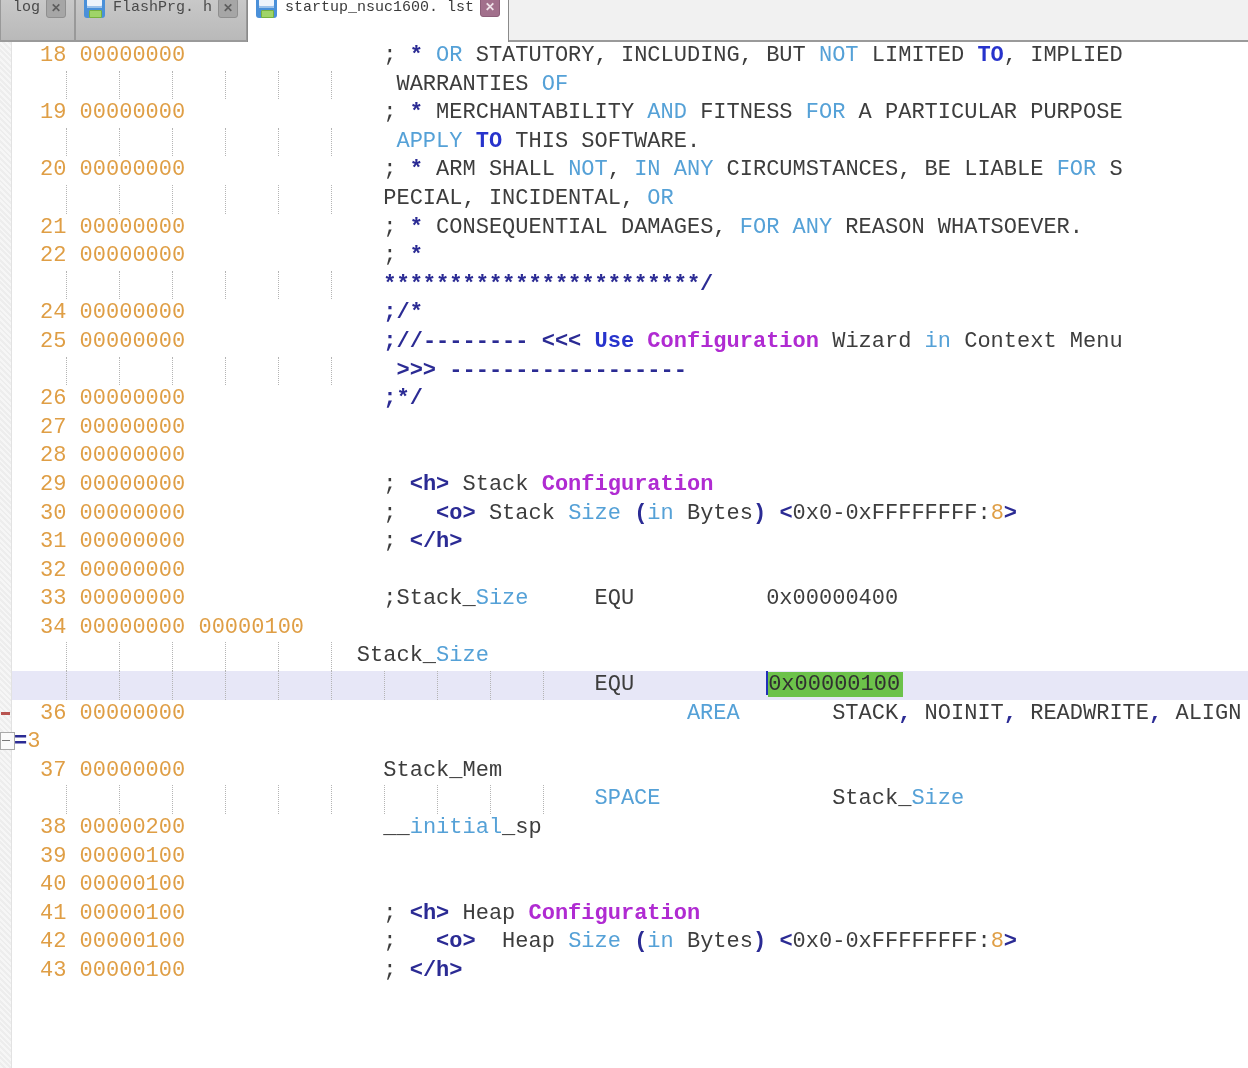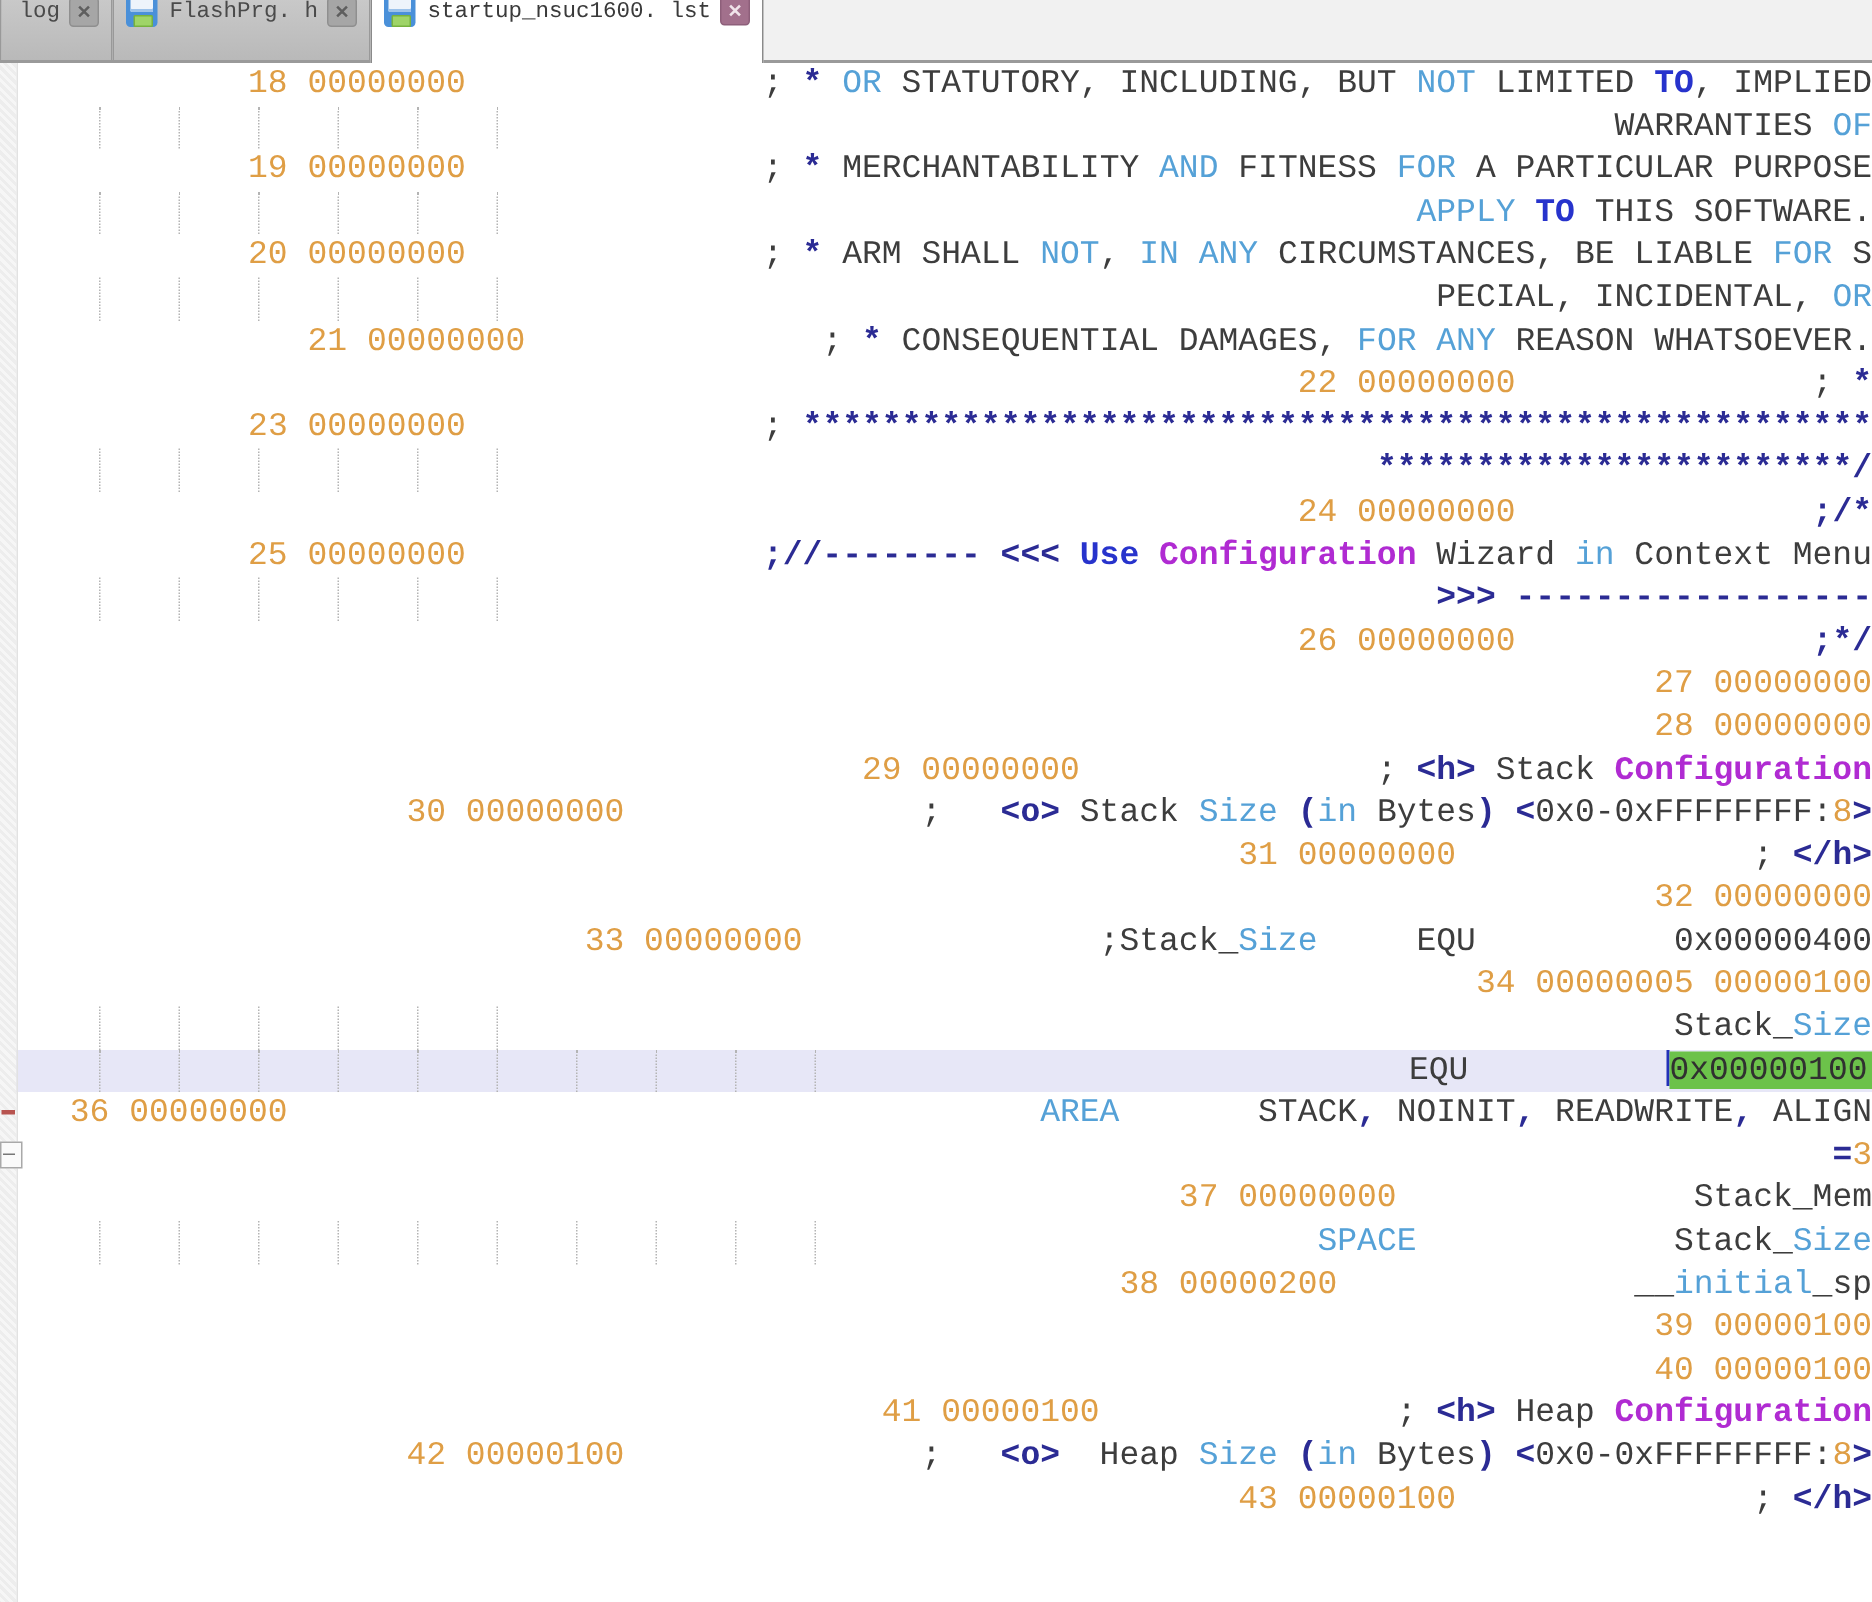--- a/index.html
+++ b/index.html
@@ -51,21 +51,21 @@
     position:relative;height:1028px;background:#ffffff;overflow:hidden;
     font-size:22px;
   }
   .margin-strip{
     position:absolute;left:0;top:0;bottom:0;width:11px;
     background:repeating-linear-gradient(45deg,#ededed 0 2px,#f6f6f6 2px 4px);
     border-right:1px solid #e2e2e2;z-index:1;
   }
   .rows{position:relative;padding-top:0;}
   .row{
-    position:relative;height:28.6px;line-height:28.6px;white-space:pre;text-align:right;
+    position:relative;height:28.6px;line-height:28.6px;white-space:pre;
   }
   .row.hl{background:#e7e7f7;}
   .line{display:block;padding-left:40px;white-space:pre;position:relative;z-index:2;}
   .guide{position:absolute;top:0;bottom:0;width:0;border-left:1px dotted #b4b4b4;z-index:0;}
   .c-n{color:#df9e45;}
   .c-t{color:#3d3d3d;}
   .c-k{color:#55a1d7;}
   .c-K{color:#2733cc;font-weight:bold;}
   .c-o{color:#2b2b94;font-weight:bold;}
   .c-m{color:#b02bd2;font-weight:bold;}
@@ -103,34 +103,33 @@
   <div class="margin-strip"></div>
   <div class="rows" id="rows">
       <div class="row"><span class="line"><span class="c-n">18 00000000</span><span class="c-sp">               </span><span class="c-t">; </span><span class="c-o">*</span><span class="c-t"> </span><span class="c-k">OR</span><span class="c-t"> STATUTORY, INCLUDING, BUT </span><span class="c-k">NOT</span><span class="c-t"> LIMITED </span><span class="c-K">TO</span><span class="c-t">, IMPLIED</span></span></div>
       <div class="row"><div class="guide" style="left: 66px;"></div><div class="guide" style="left: 119px;"></div><div class="guide" style="left: 172px;"></div><div class="guide" style="left: 225px;"></div><div class="guide" style="left: 278px;"></div><div class="guide" style="left: 331px;"></div><span class="line"><span class="c-sp">                          </span><span class="c-t"> WARRANTIES </span><span class="c-k">OF</span></span></div>
       <div class="row"><span class="line"><span class="c-n">19 00000000</span><span class="c-sp">               </span><span class="c-t">; </span><span class="c-o">*</span><span class="c-t"> MERCHANTABILITY </span><span class="c-k">AND</span><span class="c-t"> FITNESS </span><span class="c-k">FOR</span><span class="c-t"> A PARTICULAR PURPOSE</span></span></div>
       <div class="row"><div class="guide" style="left: 66px;"></div><div class="guide" style="left: 119px;"></div><div class="guide" style="left: 172px;"></div><div class="guide" style="left: 225px;"></div><div class="guide" style="left: 278px;"></div><div class="guide" style="left: 331px;"></div><span class="line"><span class="c-sp">                          </span><span class="c-t"> </span><span class="c-k">APPLY</span><span class="c-t"> </span><span class="c-K">TO</span><span class="c-t"> THIS SOFTWARE.</span></span></div>
       <div class="row"><span class="line"><span class="c-n">20 00000000</span><span class="c-sp">               </span><span class="c-t">; </span><span class="c-o">*</span><span class="c-t"> ARM SHALL </span><span class="c-k">NOT</span><span class="c-t">, </span><span class="c-k">IN</span><span class="c-t"> </span><span class="c-k">ANY</span><span class="c-t"> CIRCUMSTANCES, BE LIABLE </span><span class="c-k">FOR</span><span class="c-t"> S</span></span></div>
       <div class="row"><div class="guide" style="left: 66px;"></div><div class="guide" style="left: 119px;"></div><div class="guide" style="left: 172px;"></div><div class="guide" style="left: 225px;"></div><div class="guide" style="left: 278px;"></div><div class="guide" style="left: 331px;"></div><span class="line"><span class="c-sp">                          </span><span class="c-t">PECIAL, INCIDENTAL, </span><span class="c-k">OR</span></span></div>
       <div class="row"><span class="line"><span class="c-n">21 00000000</span><span class="c-sp">               </span><span class="c-t">; </span><span class="c-o">*</span><span class="c-t"> CONSEQUENTIAL DAMAGES, </span><span class="c-k">FOR</span><span class="c-t"> </span><span class="c-k">ANY</span><span class="c-t"> REASON WHATSOEVER.</span></span></div>
       <div class="row"><span class="line"><span class="c-n">22 00000000</span><span class="c-sp">               </span><span class="c-t">; </span><span class="c-o">*</span></span></div>
-      <div class="row"><span class="line"><span class="c-n">23 00000000</span><span class="c-sp">               </span><span class="c-t">; </span><span class="c-o">******************************************************</span></span></div>
       <div class="row"><div class="guide" style="left: 66px;"></div><div class="guide" style="left: 119px;"></div><div class="guide" style="left: 172px;"></div><div class="guide" style="left: 225px;"></div><div class="guide" style="left: 278px;"></div><div class="guide" style="left: 331px;"></div><span class="line"><span class="c-sp">                          </span><span class="c-o">************************/</span></span></div>
       <div class="row"><span class="line"><span class="c-n">24 00000000</span><span class="c-sp">               </span><span class="c-o">;/*</span></span></div>
       <div class="row"><span class="line"><span class="c-n">25 00000000</span><span class="c-sp">               </span><span class="c-o">;//-------- &lt;&lt;&lt;</span><span class="c-t"> </span><span class="c-K">Use</span><span class="c-t"> </span><span class="c-m">Configuration</span><span class="c-t"> Wizard </span><span class="c-k">in</span><span class="c-t"> Context Menu</span></span></div>
       <div class="row"><div class="guide" style="left: 66px;"></div><div class="guide" style="left: 119px;"></div><div class="guide" style="left: 172px;"></div><div class="guide" style="left: 225px;"></div><div class="guide" style="left: 278px;"></div><div class="guide" style="left: 331px;"></div><span class="line"><span class="c-sp">                          </span><span class="c-t"> </span><span class="c-o">&gt;&gt;&gt; ------------------</span></span></div>
       <div class="row"><span class="line"><span class="c-n">26 00000000</span><span class="c-sp">               </span><span class="c-o">;*/</span></span></div>
       <div class="row"><span class="line"><span class="c-n">27 00000000</span></span></div>
       <div class="row"><span class="line"><span class="c-n">28 00000000</span></span></div>
       <div class="row"><span class="line"><span class="c-n">29 00000000</span><span class="c-sp">               </span><span class="c-t">; </span><span class="c-o">&lt;h&gt;</span><span class="c-t"> Stack </span><span class="c-m">Configuration</span></span></div>
       <div class="row"><span class="line"><span class="c-n">30 00000000</span><span class="c-sp">               </span><span class="c-t">;   </span><span class="c-o">&lt;o&gt;</span><span class="c-t"> Stack </span><span class="c-k">Size</span><span class="c-t"> </span><span class="c-o">(</span><span class="c-k">in</span><span class="c-t"> Bytes</span><span class="c-o">)</span><span class="c-t"> </span><span class="c-o">&lt;</span><span class="c-t">0x0-0xFFFFFFFF:</span><span class="c-n">8</span><span class="c-o">&gt;</span></span></div>
       <div class="row"><span class="line"><span class="c-n">31 00000000</span><span class="c-sp">               </span><span class="c-t">; </span><span class="c-o">&lt;/h&gt;</span></span></div>
       <div class="row"><span class="line"><span class="c-n">32 00000000</span></span></div>
       <div class="row"><span class="line"><span class="c-n">33 00000000</span><span class="c-sp">               </span><span class="c-t">;Stack_</span><span class="c-k">Size</span><span class="c-sp">     </span><span class="c-t">EQU</span><span class="c-sp">          </span><span class="c-t">0x00000400</span></span></div>
-      <div class="row"><span class="line"><span class="c-n">34 00000005 00000100</span></span></div>
+      <div class="row"><span class="line"><span class="c-n">34 00000000 00000100</span></span></div>
       <div class="row"><div class="guide" style="left: 66px;"></div><div class="guide" style="left: 119px;"></div><div class="guide" style="left: 172px;"></div><div class="guide" style="left: 225px;"></div><div class="guide" style="left: 278px;"></div><div class="guide" style="left: 331px;"></div><span class="line"><span class="c-sp">                        </span><span class="c-t">Stack_</span><span class="c-k">Size</span></span></div>
       <div class="row hl"><div class="guide" style="left: 66px;"></div><div class="guide" style="left: 119px;"></div><div class="guide" style="left: 172px;"></div><div class="guide" style="left: 225px;"></div><div class="guide" style="left: 278px;"></div><div class="guide" style="left: 331px;"></div><div class="guide" style="left: 384px;"></div><div class="guide" style="left: 437px;"></div><div class="guide" style="left: 490px;"></div><div class="guide" style="left: 543px;"></div><span class="line"><span class="c-sp">                                          </span><span class="c-t">EQU</span><span class="c-sp">          </span><span class="c-caret"></span><span class="c-s">0x00000100</span></span></div>
       <div class="row"><div class="m-dash"></div><span class="line"><span class="c-n">36 00000000</span><span class="c-sp">                                      </span><span class="c-k">AREA</span><span class="c-sp">       </span><span class="c-t">STACK</span><span class="c-o">,</span><span class="c-t"> NOINIT</span><span class="c-o">,</span><span class="c-t"> READWRITE</span><span class="c-o">,</span><span class="c-t"> ALIGN</span></span></div>
       <div class="row"><div class="m-box"></div><span class="line" style="padding-left: 14px;"><span class="c-o">=</span><span class="c-n">3</span></span></div>
       <div class="row"><span class="line"><span class="c-n">37 00000000</span><span class="c-sp">               </span><span class="c-t">Stack_Mem</span></span></div>
       <div class="row"><div class="guide" style="left: 66px;"></div><div class="guide" style="left: 119px;"></div><div class="guide" style="left: 172px;"></div><div class="guide" style="left: 225px;"></div><div class="guide" style="left: 278px;"></div><div class="guide" style="left: 331px;"></div><div class="guide" style="left: 384px;"></div><div class="guide" style="left: 437px;"></div><div class="guide" style="left: 490px;"></div><div class="guide" style="left: 543px;"></div><span class="line"><span class="c-sp">                                          </span><span class="c-k">SPACE</span><span class="c-sp">             </span><span class="c-t">Stack_</span><span class="c-k">Size</span></span></div>
       <div class="row"><span class="line"><span class="c-n">38 00000200</span><span class="c-sp">               </span><span class="c-t">__</span><span class="c-k">initial</span><span class="c-t">_sp</span></span></div>
       <div class="row"><span class="line"><span class="c-n">39 00000100</span></span></div>
       <div class="row"><span class="line"><span class="c-n">40 00000100</span></span></div>
       <div class="row"><span class="line"><span class="c-n">41 00000100</span><span class="c-sp">               </span><span class="c-t">; </span><span class="c-o">&lt;h&gt;</span><span class="c-t"> Heap </span><span class="c-m">Configuration</span></span></div>

